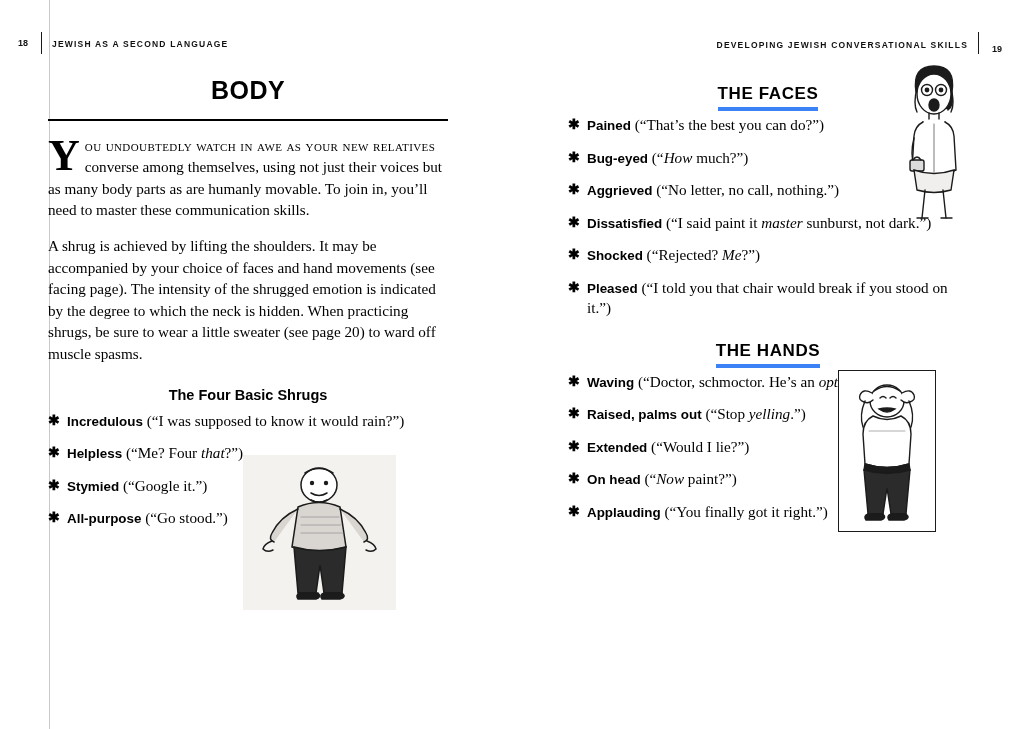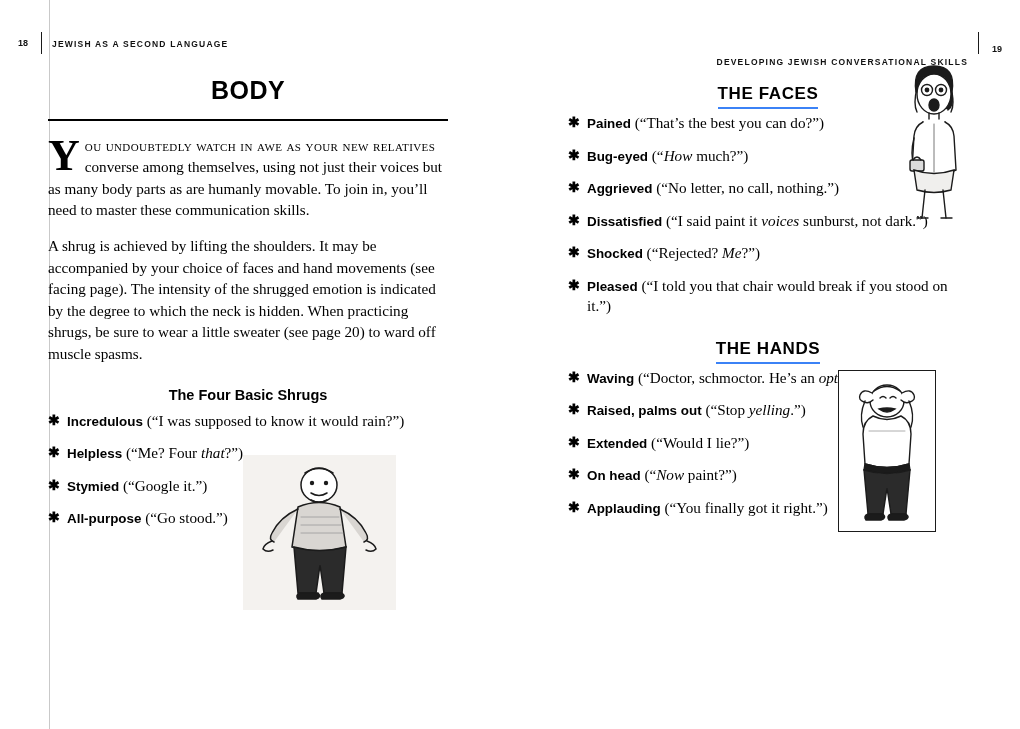--- a/index.html
+++ b/index.html
@@ -60,21 +60,21 @@
   }
   .folio {
     position: absolute;
     font-family: "Liberation Sans", sans-serif;
     font-weight: bold;
     font-size: 9px;
     color: #111111;
   }
   #folio-left   { left: 18px;  top: 38px; }
   #runhead-left { left: 52px;  top: 39px; }
-  #runhead-right{ right: 52px; top: 57px; text-align: right; }
+  #runhead-right{ right: 52px; top: 40px; text-align: right; }
   #folio-right  { right: 18px; top: 44px; }
 
   
   .col-left {
     position: absolute;
     left: 48px;
     top: 70px;
     width: 400px;
   }
   .col-right {
@@ -127,21 +127,21 @@
   .section-head {
     font-family: "Liberation Sans", sans-serif;
     font-weight: bold;
     font-size: 17px;
     letter-spacing: 0.6px;
     text-align: center;
     margin: 22px 0 4px 0;
   }
   .section-head .underline {
     display: inline-block;
-    border-bottom: 2px solid #3b82f6;
+    border-bottom: 4px solid #3b82f6;
     padding-bottom: 3px;
   }
   .subsection-head {
     font-family: "Liberation Sans", sans-serif;
     font-weight: bold;
     font-size: 14.5px;
     text-align: center;
     margin: 22px 0 8px 0;
   }
 
@@ -282,21 +282,21 @@
       <li>
         <span class="ast">✱</span>
         <span class="term">Bug-eyed</span><span class="quote"> (“</span><em class="quote">How</em><span class="quote"> much?”)</span>
       </li>
       <li>
         <span class="ast">✱</span>
         <span class="term">Aggrieved</span><span class="quote"> (“No letter, no call, nothing.”)</span>
       </li>
       <li>
         <span class="ast">✱</span>
-        <span class="term">Dissatisfied</span><span class="quote"> (“I said paint it </span><em class="quote">voices</em><span class="quote"> sunburst, not dark.”)</span>
+        <span class="term">Dissatisfied</span><span class="quote"> (“I said paint it </span><em class="quote">master</em><span class="quote"> sunburst, not dark.”)</span>
       </li>
       <li>
         <span class="ast">✱</span>
         <span class="term">Shocked</span><span class="quote"> (“Rejected? </span><em class="quote">Me</em><span class="quote">?”)</span>
       </li>
       <li>
         <span class="ast">✱</span>
         <span class="term">Pleased</span><span class="quote"> (“I told you that chair would break if you stood on it.”)</span>
       </li>
     </ul>

